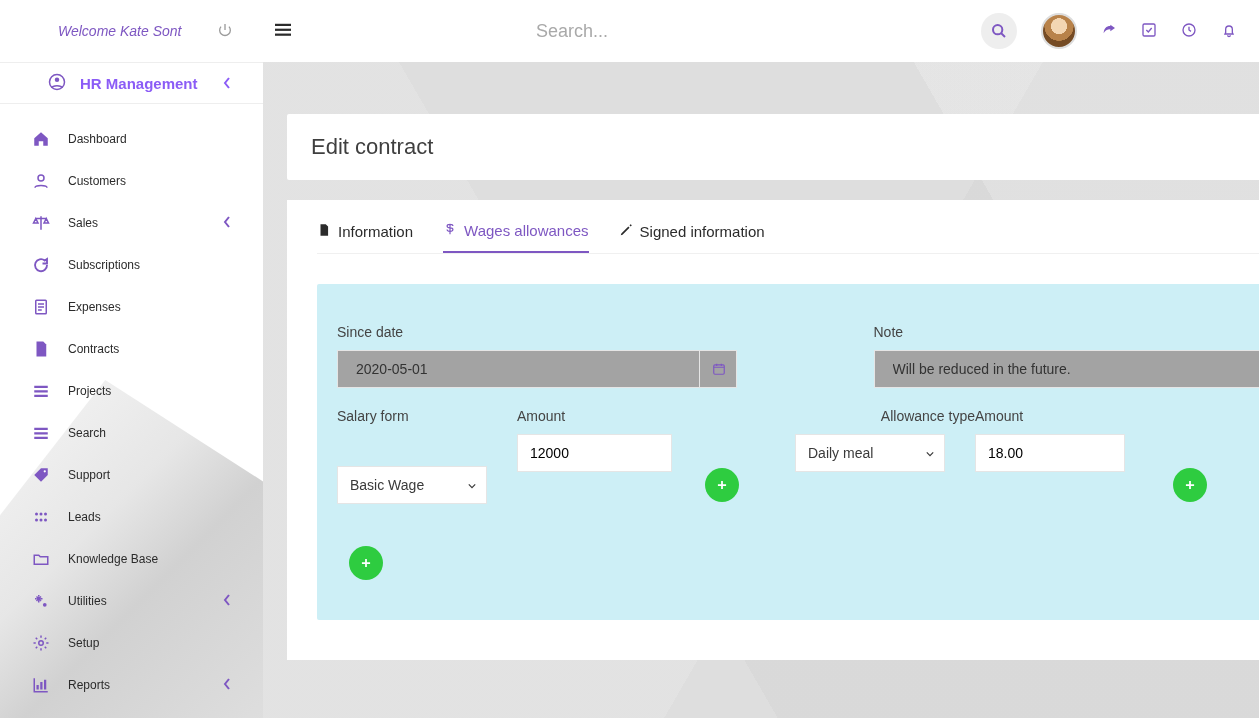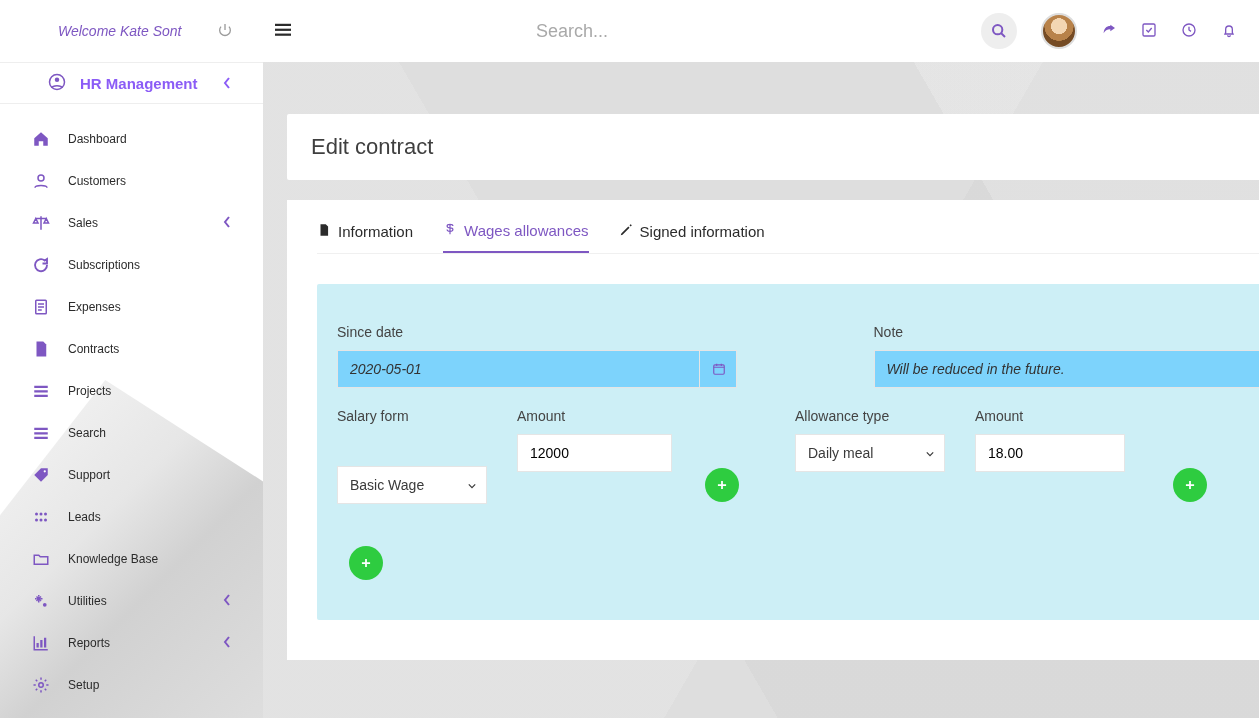--- a/index.html
+++ b/index.html
@@ -233,44 +233,43 @@
   .field-label {
     font-size: 14px;
     color: #444;
     margin-bottom: 10px;
   }
   .input-group { position: relative; }
   .text-input {
     width: 100%;
     height: 38px;
     border: 1px solid #e5e5e5;
-    background:#7dd3fc;
-    padding: 0 12px;
+    background:#a3a3a3;
+    padding: 0 18px;
     font-size: 14px;
     color: #333;
     outline:none;
-    font-style:italic;
   }
   .with-addon { padding-right: 40px;}
   .addon {
     position:absolute;
     right:0; top:0;
     width: 38px; height: 38px;
     border-left:1px solid #e5e5e5;
     display:flex; align-items:center; justify-content:center;
     color:#7e57c2;
   }
   .addon svg { width:14px; height:14px;}
 
   .row2 { display:flex; margin-top: 20px; }
   .mini-col { display:flex; flex-direction:column;}
   .col-salary { width: 180px; gap: 32px;}
   .col-amount1 { width: 180px; margin-left: 0;}
   .col-add { width: 60px; display:flex; align-items:flex-end; padding-bottom:2px;}
-  .col-allow { width: 180px; margin-left: 38px;}
+  .col-allow { width: 180px; margin-left: 38px; text-align: right;}
   .col-amount2 { width: 170px; margin-left: 0;}
 
   .dropdown {
     position:relative;
     height: 38px;
     width: 150px;
     background:#fff;
     border:1px solid #e5e5e5;
     display:flex; align-items:center;
     padding: 0 12px;
@@ -464,40 +463,40 @@
             <path d="M9 4v2M9 12v2M4 9h2M12 9h2M6 6l1 1M11 11l1 1M6 12l1-1M11 7l1-1" stroke="currentColor" stroke-width="2"></path>
           </svg>
         </span>
         <span>Utilities</span>
         <span class="chev"><svg viewBox="0 0 8 12">
             <path d="M6 1 2 6l4 5" stroke="currentColor" fill="none" stroke-width="2"></path>
           </svg></span>
       </li>
       <li>
         <span class="s-icon">
+          <svg viewBox="0 0 24 24" fill="none" stroke="currentColor" stroke-width="2">
+            <circle cx="12" cy="12" r="3"></circle>
+            <path d="M12 2v3M12 19v3M2 12h3M19 12h3M5 5l2 2M17 17l2 2M5 19l2-2M17 7l2-2"></path>
+          </svg>
+        </span>
+        <span>Setup</span>
+      </li>
+      <li>
+        <span class="s-icon">
           <svg viewBox="0 0 24 24" fill="currentColor">
             <path d="M3 3v18h18" fill="none" stroke="currentColor" stroke-width="2"></path>
             <rect x="6" y="12" width="3" height="6"></rect>
             <rect x="11" y="8" width="3" height="10"></rect>
             <rect x="16" y="5" width="3" height="13"></rect>
           </svg>
         </span>
         <span>Reports</span>
         <span class="chev"><svg viewBox="0 0 8 12">
             <path d="M6 1 2 6l4 5" stroke="currentColor" fill="none" stroke-width="2"></path>
           </svg></span>
-      </li>
-      <li>
-        <span class="s-icon">
-          <svg viewBox="0 0 24 24" fill="none" stroke="currentColor" stroke-width="2">
-            <circle cx="12" cy="12" r="3"></circle>
-            <path d="M12 2v3M12 19v3M2 12h3M19 12h3M5 5l2 2M17 17l2 2M5 19l2-2M17 7l2-2"></path>
-          </svg>
-        </span>
-        <span>Setup</span>
       </li>
     </ul>
 </div>
 
 <div class="topbar">
   <span class="hamburger">
     <svg viewBox="0 0 18 14" fill="currentColor">
         <rect width="18" height="2.5"></rect>
         <rect y="5.5" width="18" height="2.5"></rect>
         <rect y="11" width="18" height="2.5"></rect>

